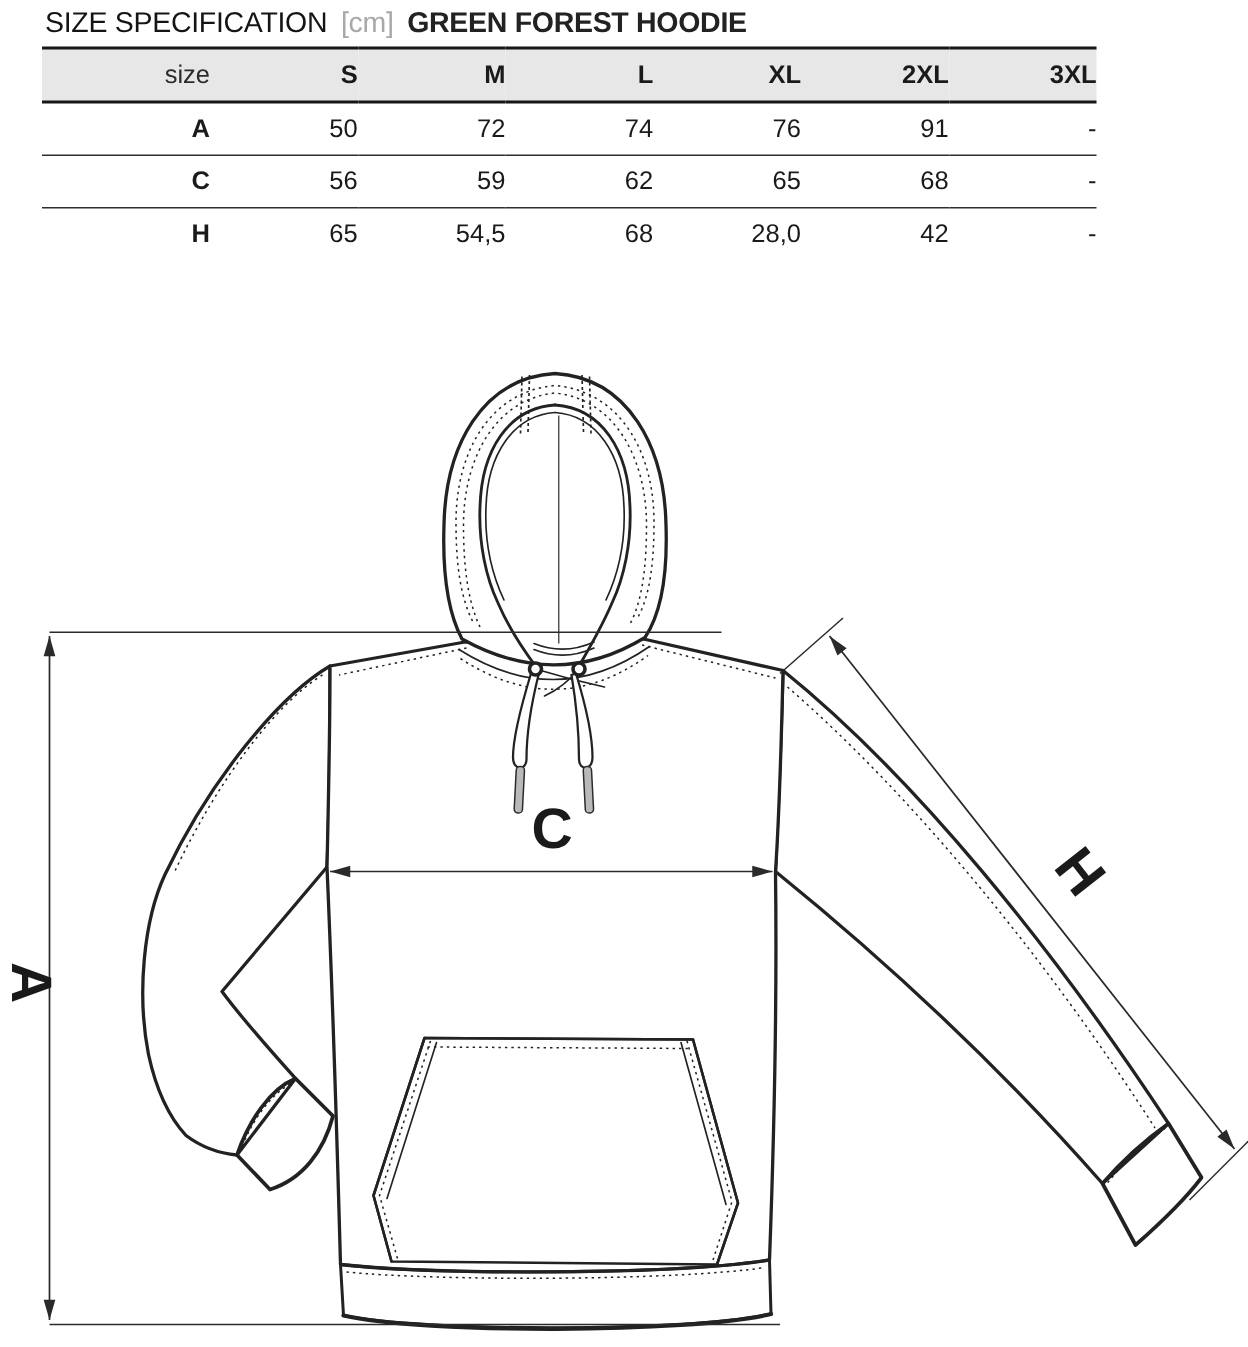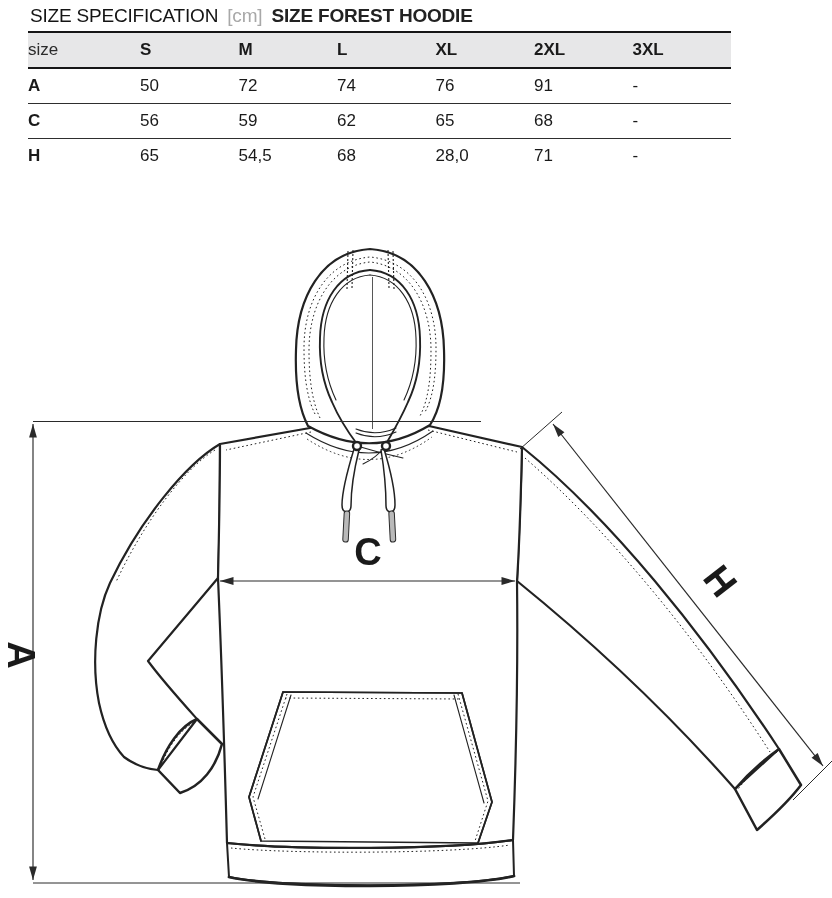--- a/index.html
+++ b/index.html
@@ -17,21 +17,21 @@
   .title-product{font-weight:600;color:#222;}
   
   .spec-table{
     position:absolute;left:28px;top:31px;width:703px;
     border-collapse:collapse;table-layout:fixed;
     border-top:2px solid #161616;
     font-size:17px;
   }
   .spec-table col.c-size{width:112px;}
   .spec-table th,.spec-table td{
-    text-align:left;vertical-align:middle;padding:0;
+    text-align:right;vertical-align:middle;padding:0;
     height:34px;border:none;
   }
   .spec-table thead tr{background:#e7e7e8;height:33px;}
   .spec-table thead th{font-weight:700;border-bottom:2px solid #161616;}
   .spec-table thead th.size-label{font-weight:400;color:#2b2b2b;}
   .spec-table tbody tr.has-rule td{border-bottom:1px solid #2e2e2e;}
   .spec-table tbody td.row-label{font-weight:700;}
   
   .drawing{position:absolute;left:0;top:0;}
   .ln{fill:none;stroke:#222;stroke-width:2.2;stroke-linecap:round;stroke-linejoin:round;}
@@ -41,21 +41,21 @@
   .dot{fill:none;stroke:#222;stroke-width:1;stroke-dasharray:1.6 2.7;}
   .dim{fill:none;stroke:#2a2a2a;stroke-width:1.15;}
   .dimtxt{font-family:"Liberation Sans","DejaVu Sans",sans-serif;font-size:38px;font-weight:600;fill:#1a1a1a;}
 </style>
 </head>
 <body>
 
 <div class="title-bar">
   <span class="title-main">SIZE SPECIFICATION</span>
   <span class="title-units">[cm]</span>
-  <span class="title-product">SIZE FOREST HOODIE</span>
+  <span class="title-product">GREEN FOREST HOODIE</span>
 </div>
 
 <table class="spec-table">
   <colgroup>
       <col class="c-size">
       <col>
       <col>
       <col>
       <col>
       <col>
@@ -90,21 +90,21 @@
       <td>65</td>
       <td>68</td>
       <td>-</td>
     </tr>
     <tr>
       <td class="row-label">H</td>
       <td>65</td>
       <td>54,5</td>
       <td>68</td>
       <td>28,0</td>
-      <td>71</td>
+      <td>42</td>
       <td>-</td>
     </tr>
   </tbody>
 </table>
 
 <svg class="drawing" width="832" height="898" viewBox="0 0 832 898" xmlns="http://www.w3.org/2000/svg">
   <defs>
     <marker id="ah" markerUnits="userSpaceOnUse" markerWidth="15" markerHeight="11" refX="14" refY="5.5" orient="auto-start-reverse">
       <path d="M14,5.5 L0.5,1.6 L0.5,9.4 Z" fill="#2a2a2a"></path>
     </marker>

